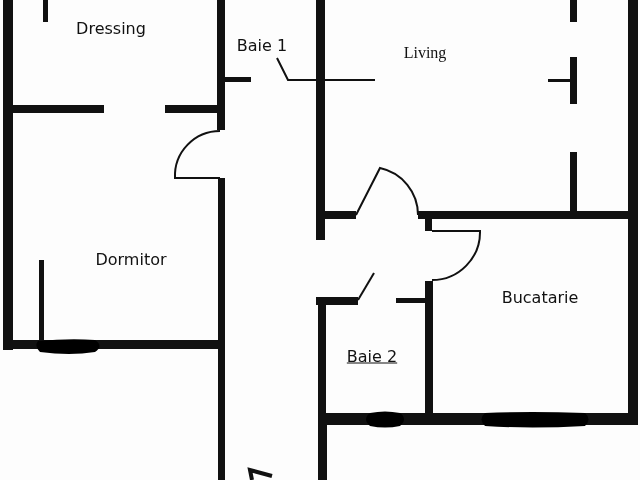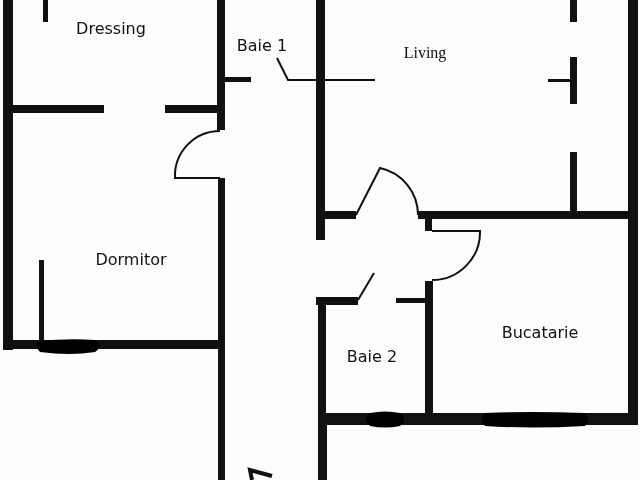--- a/index.html
+++ b/index.html
@@ -68,14 +68,14 @@
   <rect class="wall" x="318" y="425" width="9" height="55"></rect>
 
   <path class="thin" style="stroke-width:4" d="M 252 480 L 250 470 L 272 476"></path>
   <rect class="wall" x="220" y="437" width="4" height="43"></rect>
 </svg>
 
 <div class="label" style="left:111px; top:28px;">Dressing</div>
 <div class="label" style="left:262px; top:25px;margin-top:20px;">Baie 1</div>
 <div class="label" style="left:425px; top:53px;font-family:Liberation Serif, serif;">Living</div>
 <div class="label" style="left:131px; top:259px;">Dormitor</div>
-<div class="label" style="left:540px; top:332px;">Bucatarie</div>
-<div class="label" style="left:372px; top:356px;">Baie 2</div>
+<div class="label" style="left:540px; top:297px;">Bucatarie</div>
+<div class="label" style="left:372px; top:356px;text-decoration:underline;">Baie 2</div>
 
 </body></html>

